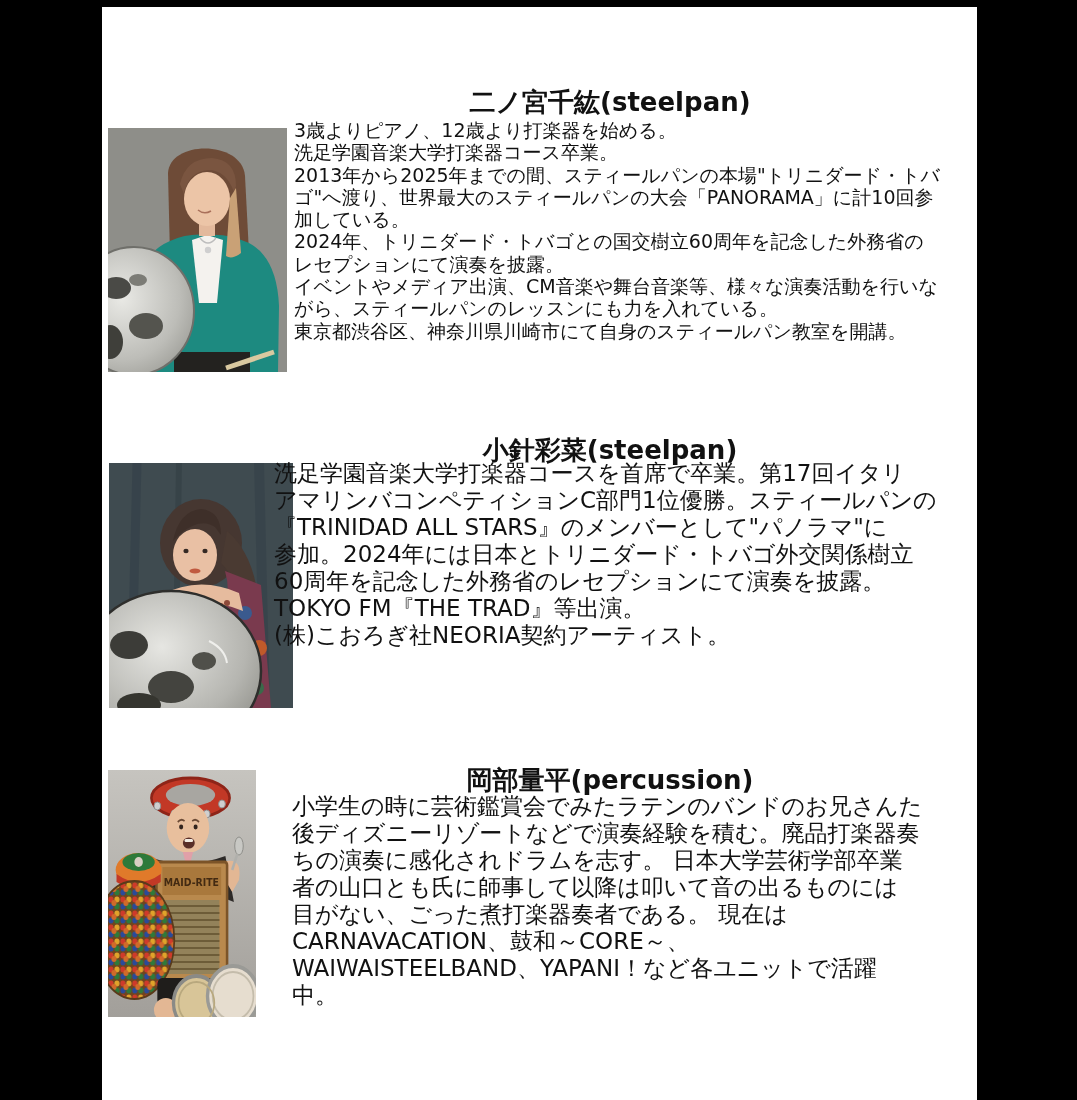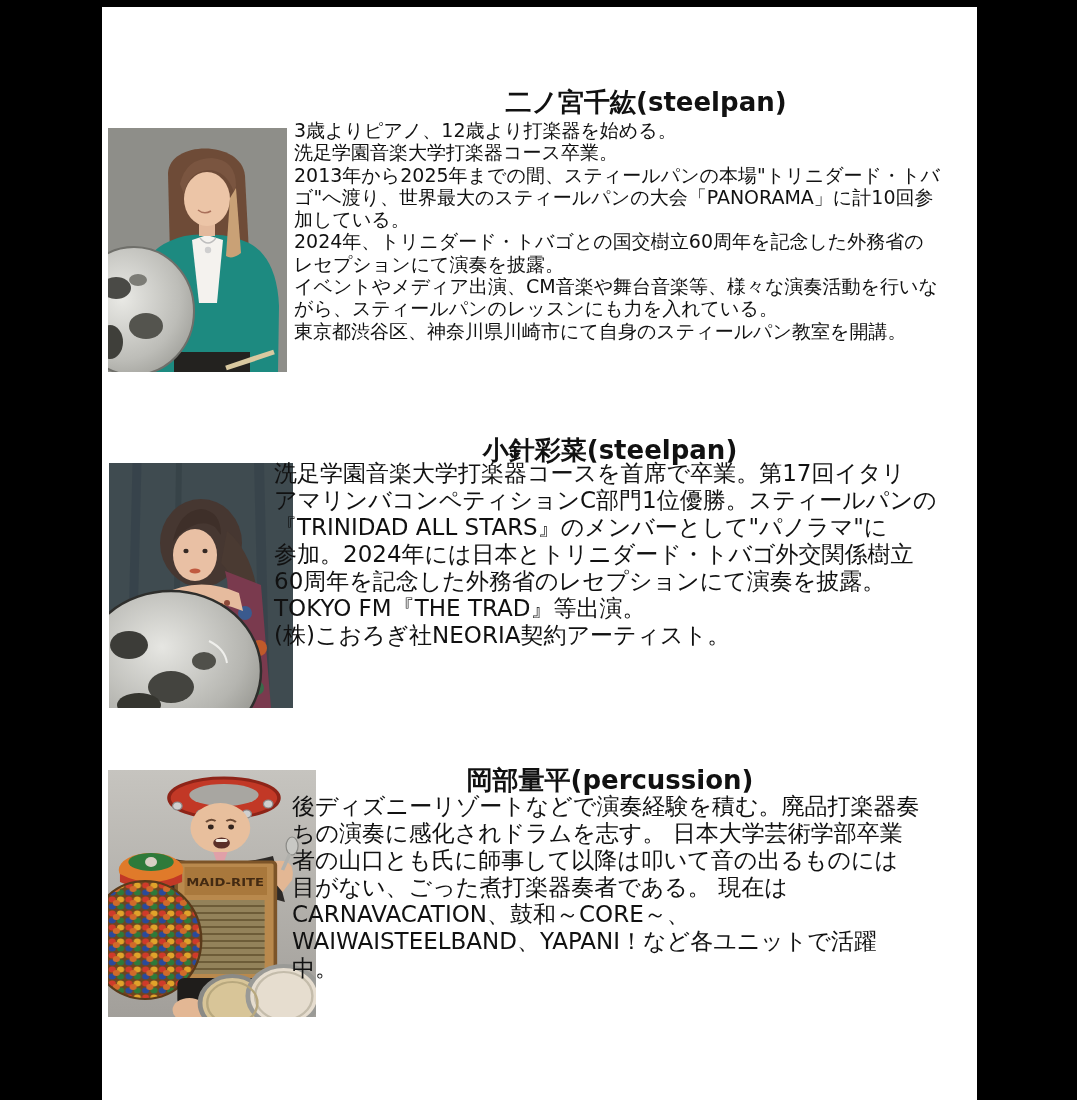--- a/index.html
+++ b/index.html
@@ -13,29 +13,29 @@
     background:#ffffff;
   }
   .profile-title{
     position:absolute;transform:translateX(-50%);white-space:nowrap;
     font-weight:bold;color:#111111;font-size:26px;letter-spacing:0;
   }
   .bio{
     position:absolute;font-weight:normal;color:#111111;
   }
   .bio .bio-line{white-space:nowrap;}
-  #title-1{left:508px;top:78px;margin-left:36px;}
+  #title-1{left:508px;top:78px;}
   #bio-1{left:192px;top:112px;font-size:19px;line-height:22.3px;}
   #photo-1{position:absolute;left:6px;top:121px;width:179px;height:244px;}
   #title-2{left:508px;top:426px;}
   #bio-2{left:172px;top:453px;font-size:23px;line-height:27px;}
   #photo-2{position:absolute;left:7px;top:456px;width:184px;height:245px;}
   #title-3{left:508px;top:756px;}
   #bio-3{left:190px;top:786px;font-size:23px;line-height:27px;}
-  #photo-3{position:absolute;left:6px;top:763px;width:208px;height:247px;}
+  #photo-3{position:absolute;left:6px;top:763px;width:148px;height:247px;}
   .photo svg{display:block;width:100%;height:100%;}
 </style>
 </head>
 <body>
 
 <div class="page">
 
   <div class="profile-title" id="title-1">二ノ宮千紘(steelpan)</div>
 
   <div class="photo" id="photo-1">
@@ -217,20 +217,21 @@
       <ellipse cx="160" cy="238" rx="13" ry="12" fill="#e3b794"></ellipse>
 
       <circle cx="104" cy="233" r="27" fill="#d8c598" stroke="#8a8a86" stroke-width="4"></circle>
       <circle cx="147" cy="226" r="30" fill="#e6ddcf" stroke="#9a9a96" stroke-width="4"></circle>
       <circle cx="147" cy="226" r="24" fill="none" stroke="#c4bcab" stroke-width="2"></circle>
       <circle cx="104" cy="233" r="21" fill="none" stroke="#b8a87e" stroke-width="2"></circle>
     </svg>
   </div>
 
   <div class="bio" id="bio-3">
+      <div class="bio-line">小学生の時に芸術鑑賞会でみたラテンのバンドのお兄さんた</div>
       <div class="bio-line">後ディズニーリゾートなどで演奏経験を積む。廃品打楽器奏</div>
       <div class="bio-line">ちの演奏に感化されドラムを志す。 日本大学芸術学部卒業</div>
       <div class="bio-line">者の山口とも氏に師事して以降は叩いて音の出るものには</div>
       <div class="bio-line">目がない、ごった煮打楽器奏者である。 現在は</div>
       <div class="bio-line">CARNAVACATION、鼓和～CORE～、</div>
       <div class="bio-line">WAIWAISTEELBAND、YAPANI！など各ユニットで活躍</div>
       <div class="bio-line">中。</div>
     </div>
 
 </div>

